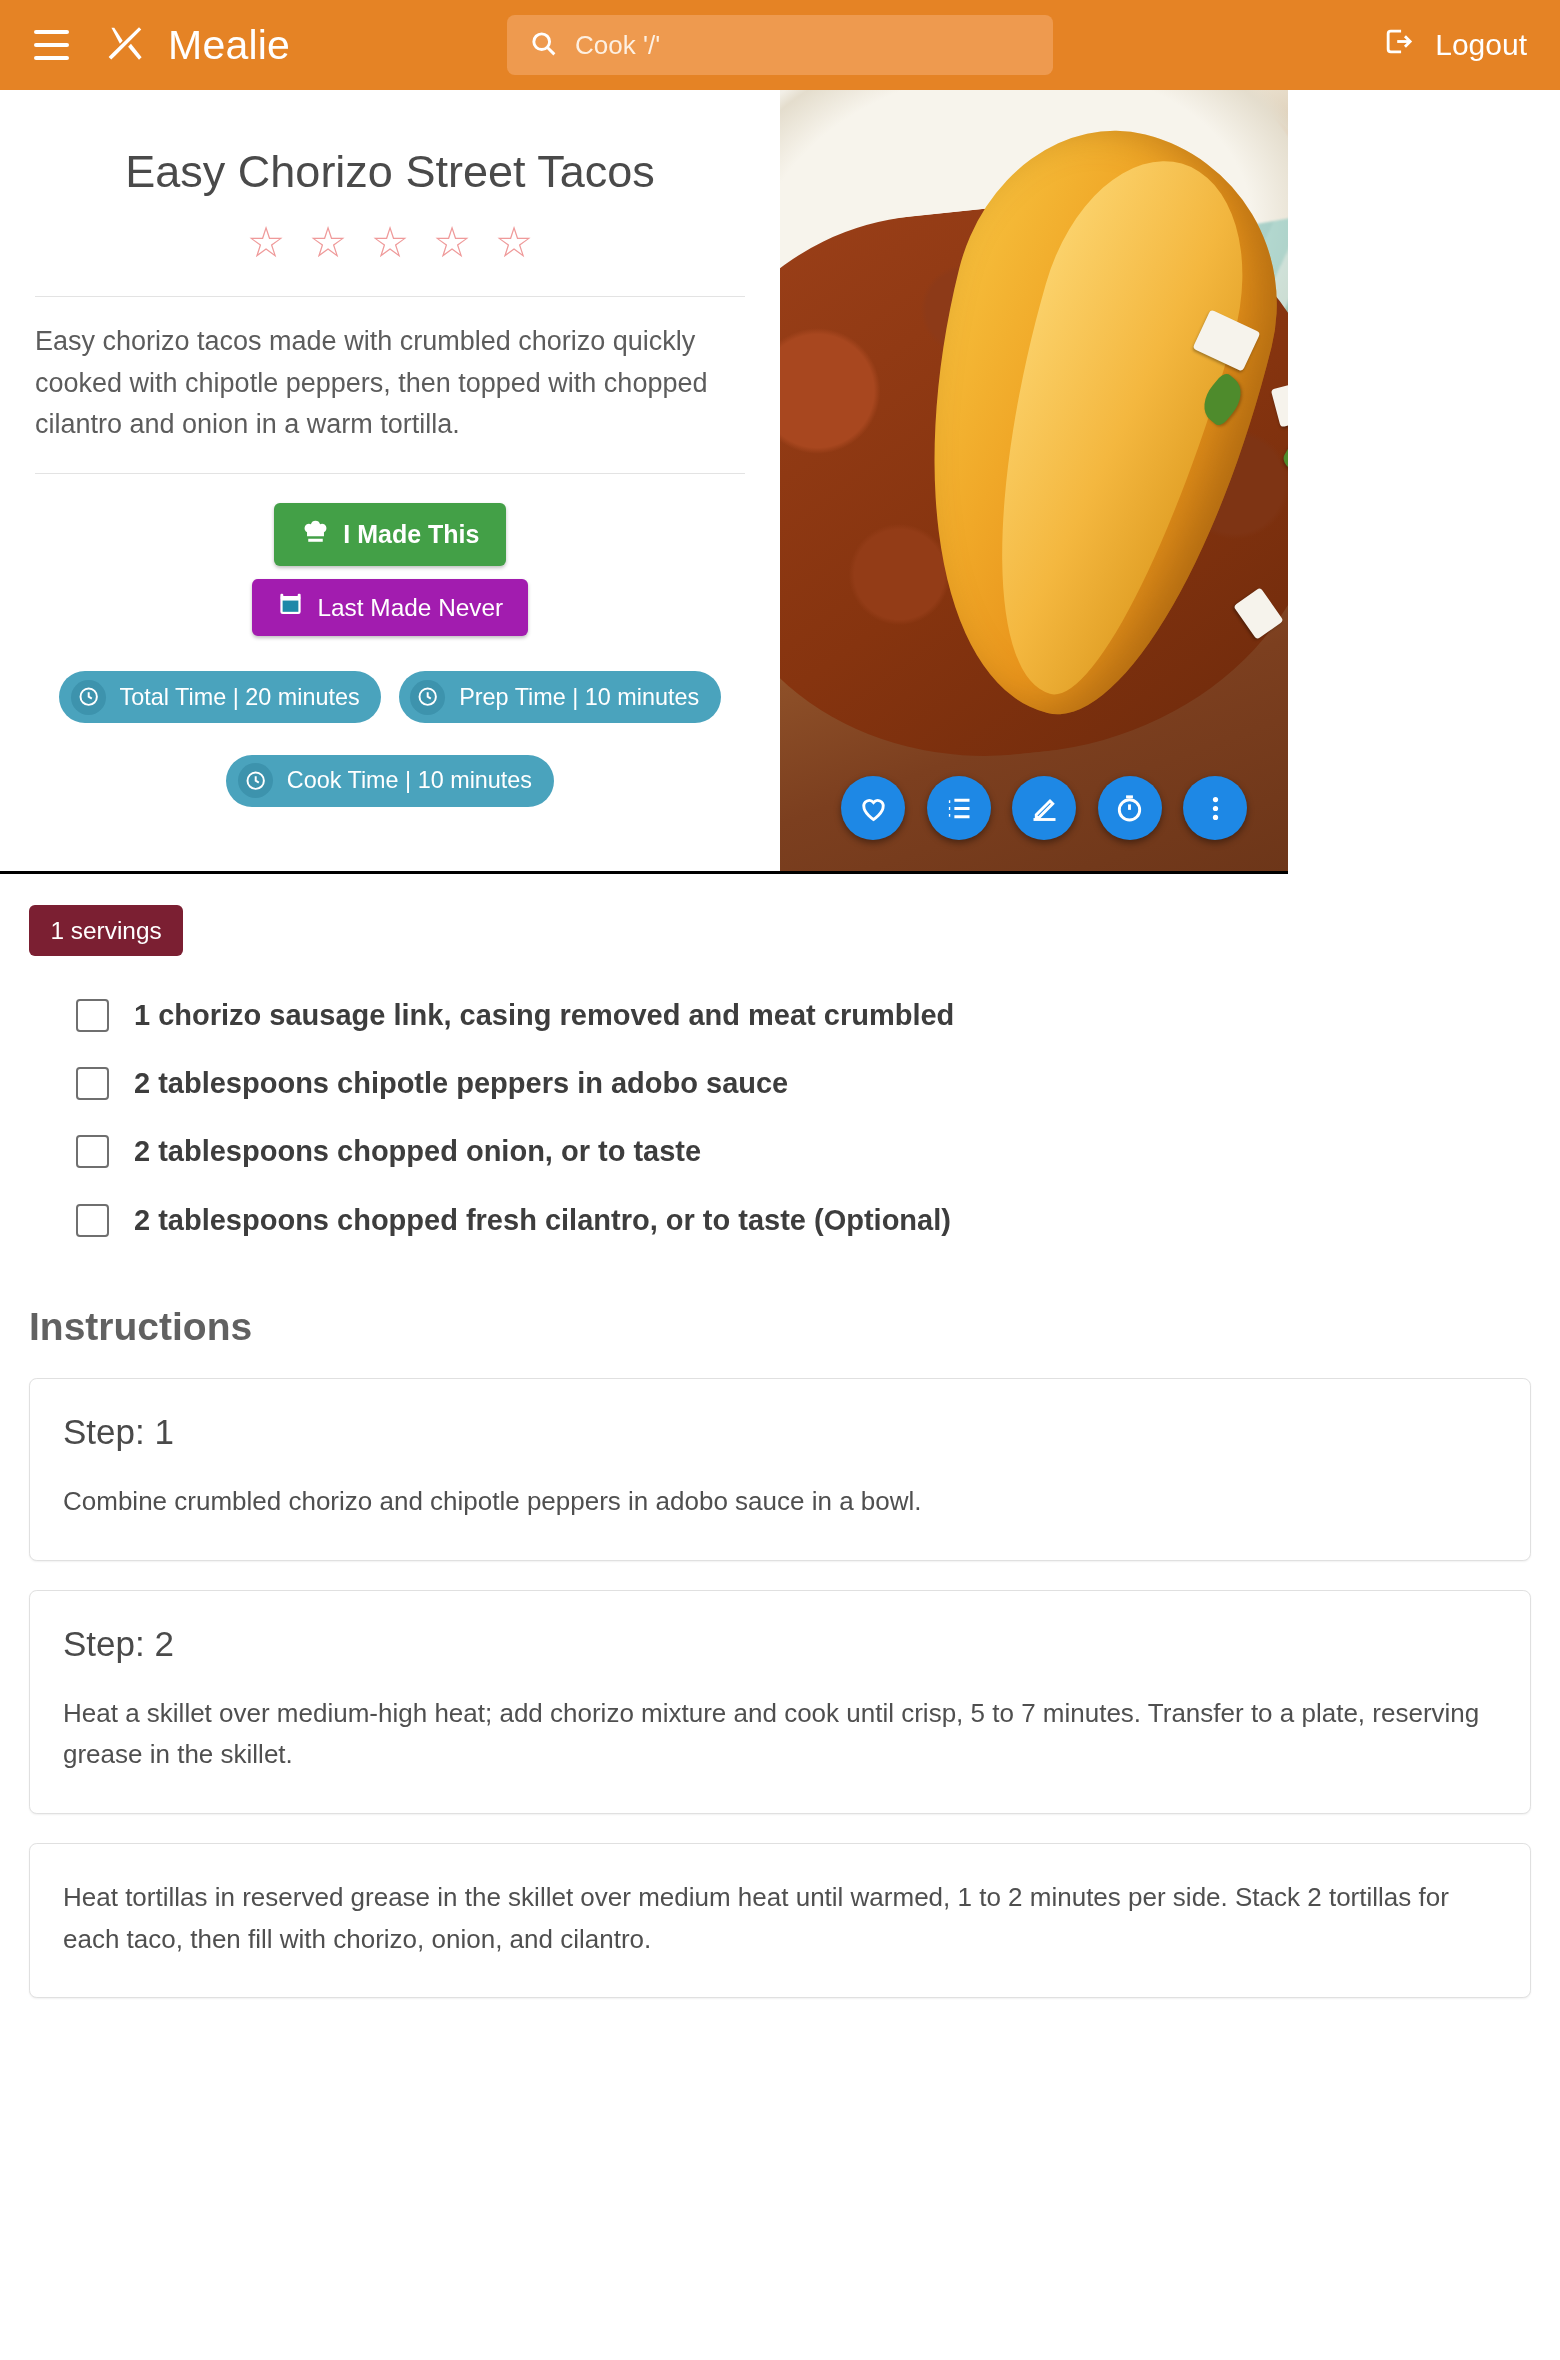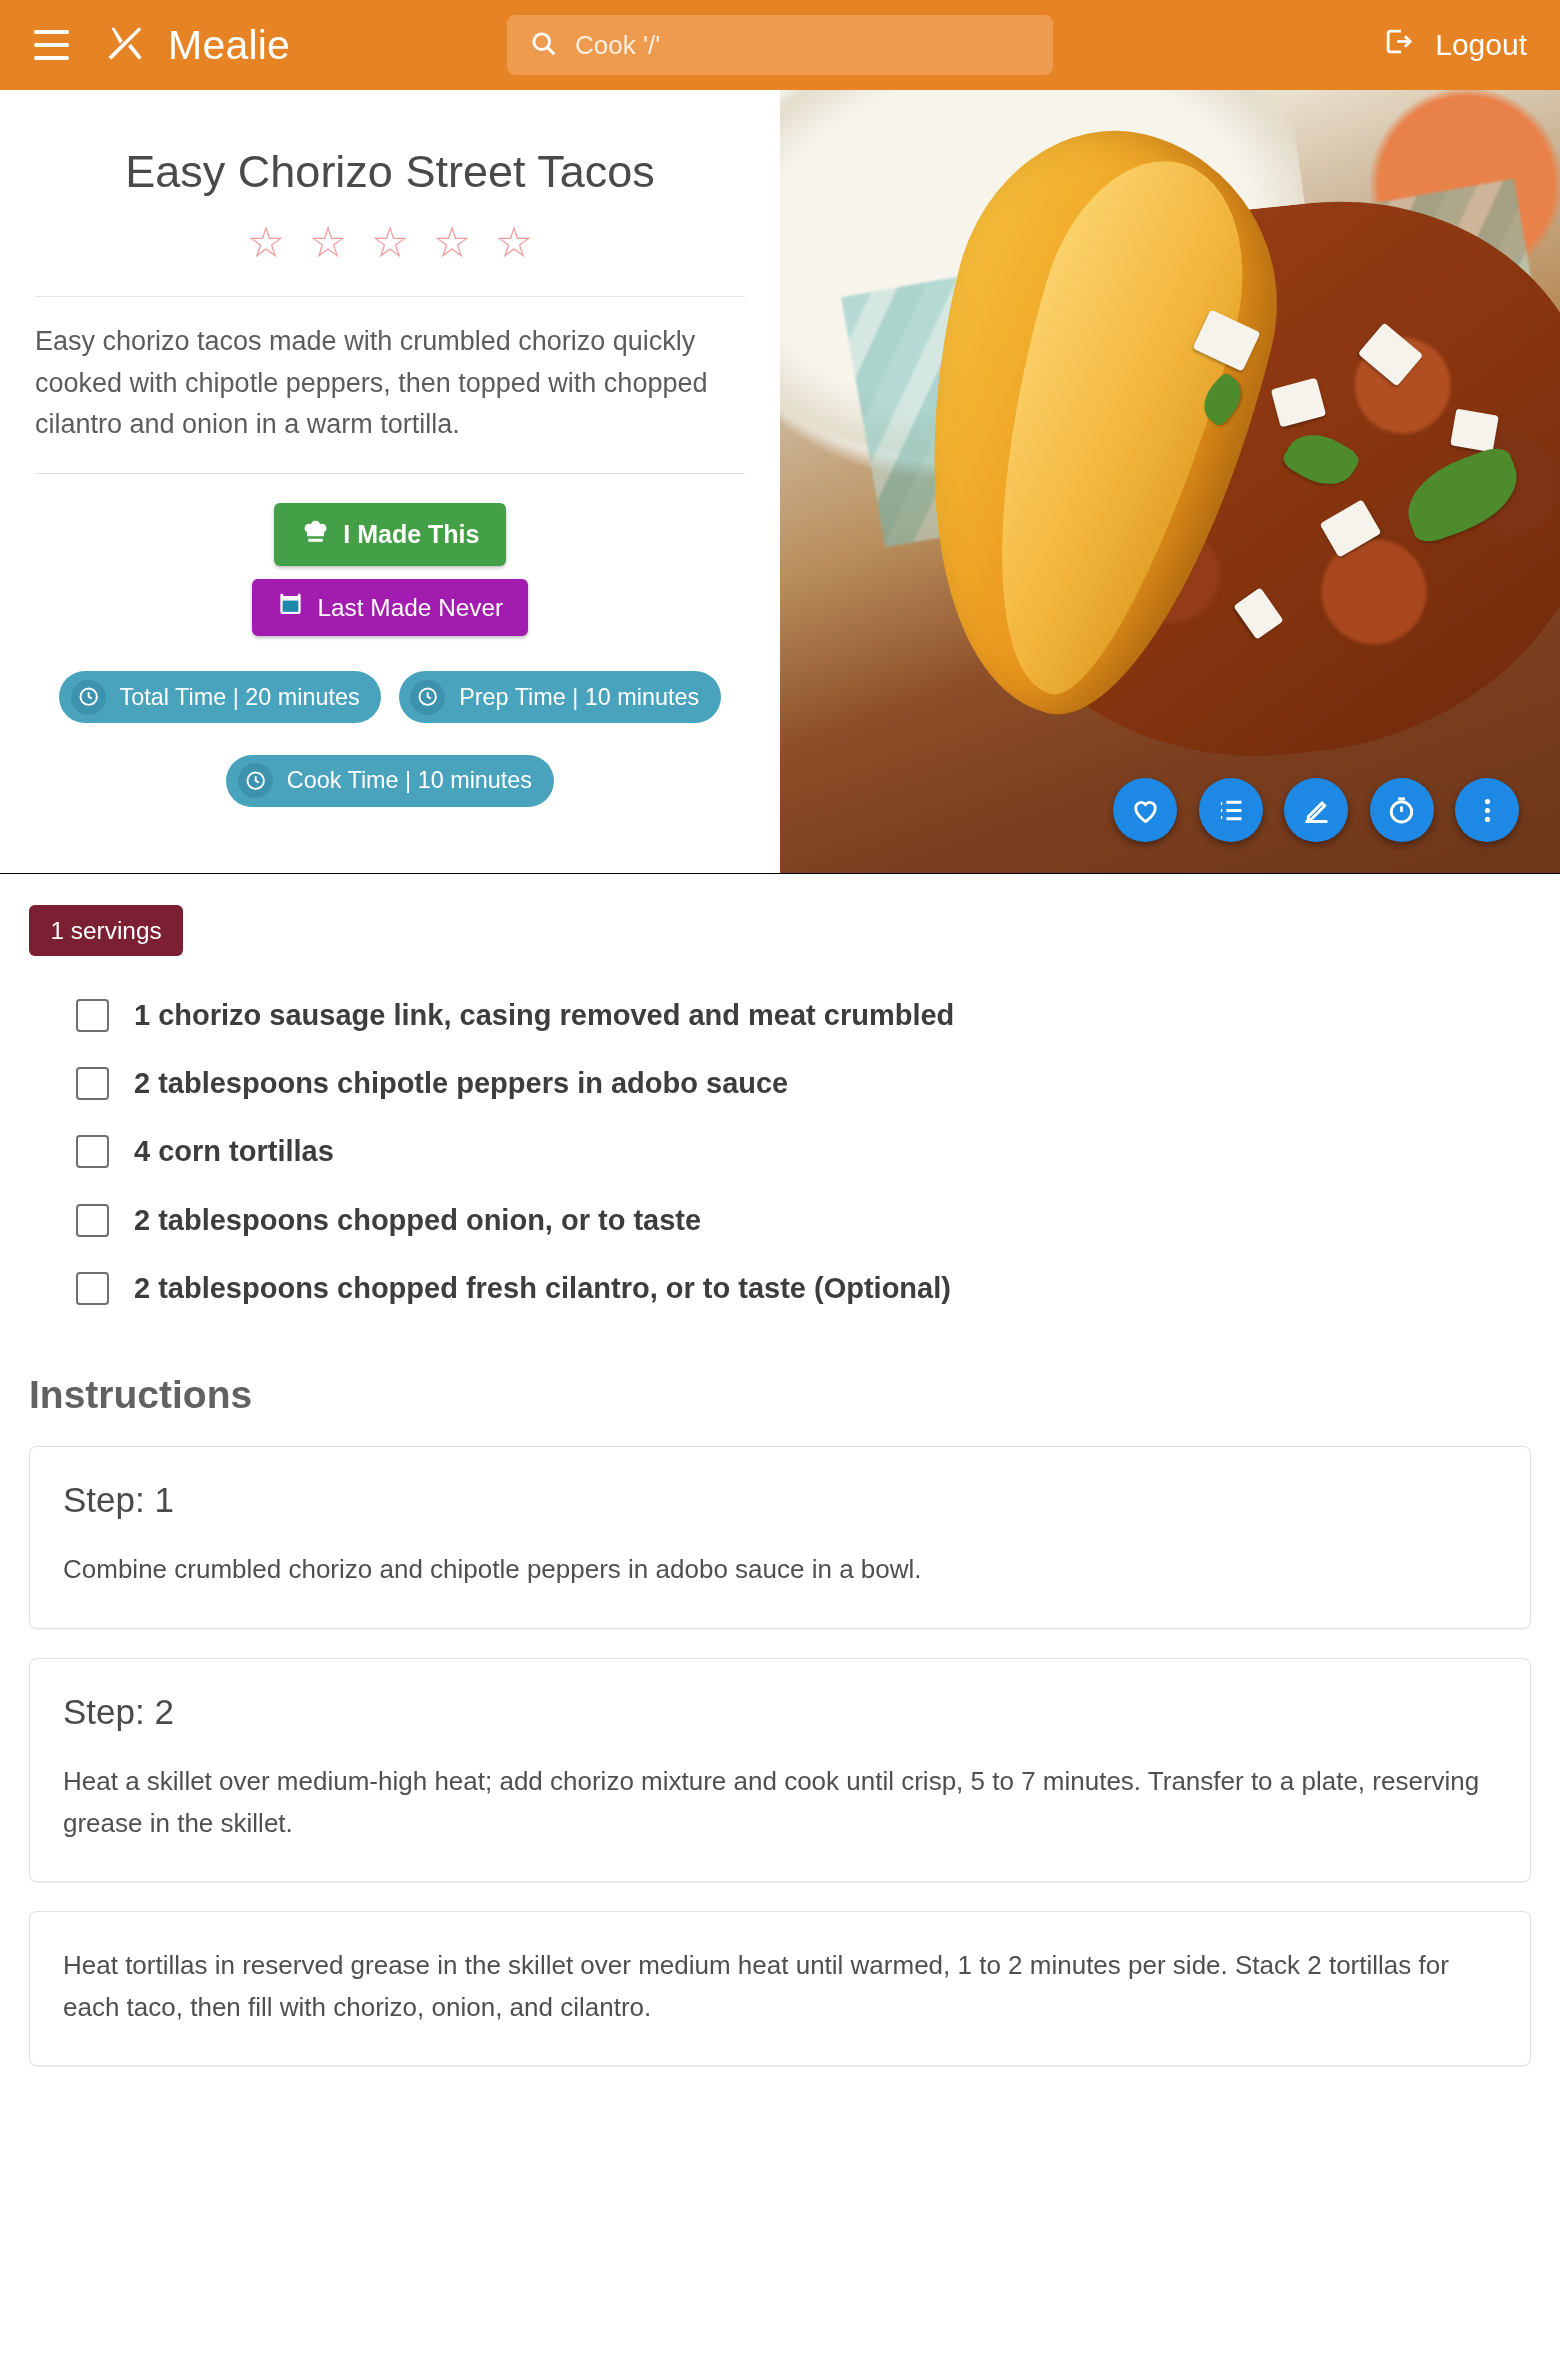--- a/index.html
+++ b/index.html
@@ -62,23 +62,23 @@
     align-items: center;
     gap: 21px;
     font-size: 30px;
     color: #fff;
     cursor: pointer;
   }
 
   
   .hero {
     display: flex;
-    width: 1560px;
+    width: 1288px;
     height: 784px;
-    border-bottom: 1px solid #000000;
+    border-bottom: 3px solid #000000;
   }
   .hero-left {
     width: 780px;
     padding: 55px 35px 19.5px 35px;
     display: flex;
     flex-direction: column;
     align-items: center;
   }
   .recipe-title {
     font-size: 45px;
@@ -453,24 +453,20 @@
     <div class="ing-row">
       <div class="cb"></div>
       <div class="ing-text">1 chorizo sausage link, casing removed and meat crumbled</div>
     </div>
     <div class="ing-row">
       <div class="cb"></div>
       <div class="ing-text">2 tablespoons chipotle peppers in adobo sauce</div>
     </div>
     <div class="ing-row">
       <div class="cb"></div>
-      <div class="ing-text">4 corn tortillas</div>
-    </div>
-    <div class="ing-row">
-      <div class="cb"></div>
       <div class="ing-text">2 tablespoons chopped onion, or to taste</div>
     </div>
     <div class="ing-row">
       <div class="cb"></div>
       <div class="ing-text">2 tablespoons chopped fresh cilantro, or to taste (Optional)</div>
     </div>
   </div>
 
   <div class="section-title instructions-title">Instructions</div>
 

